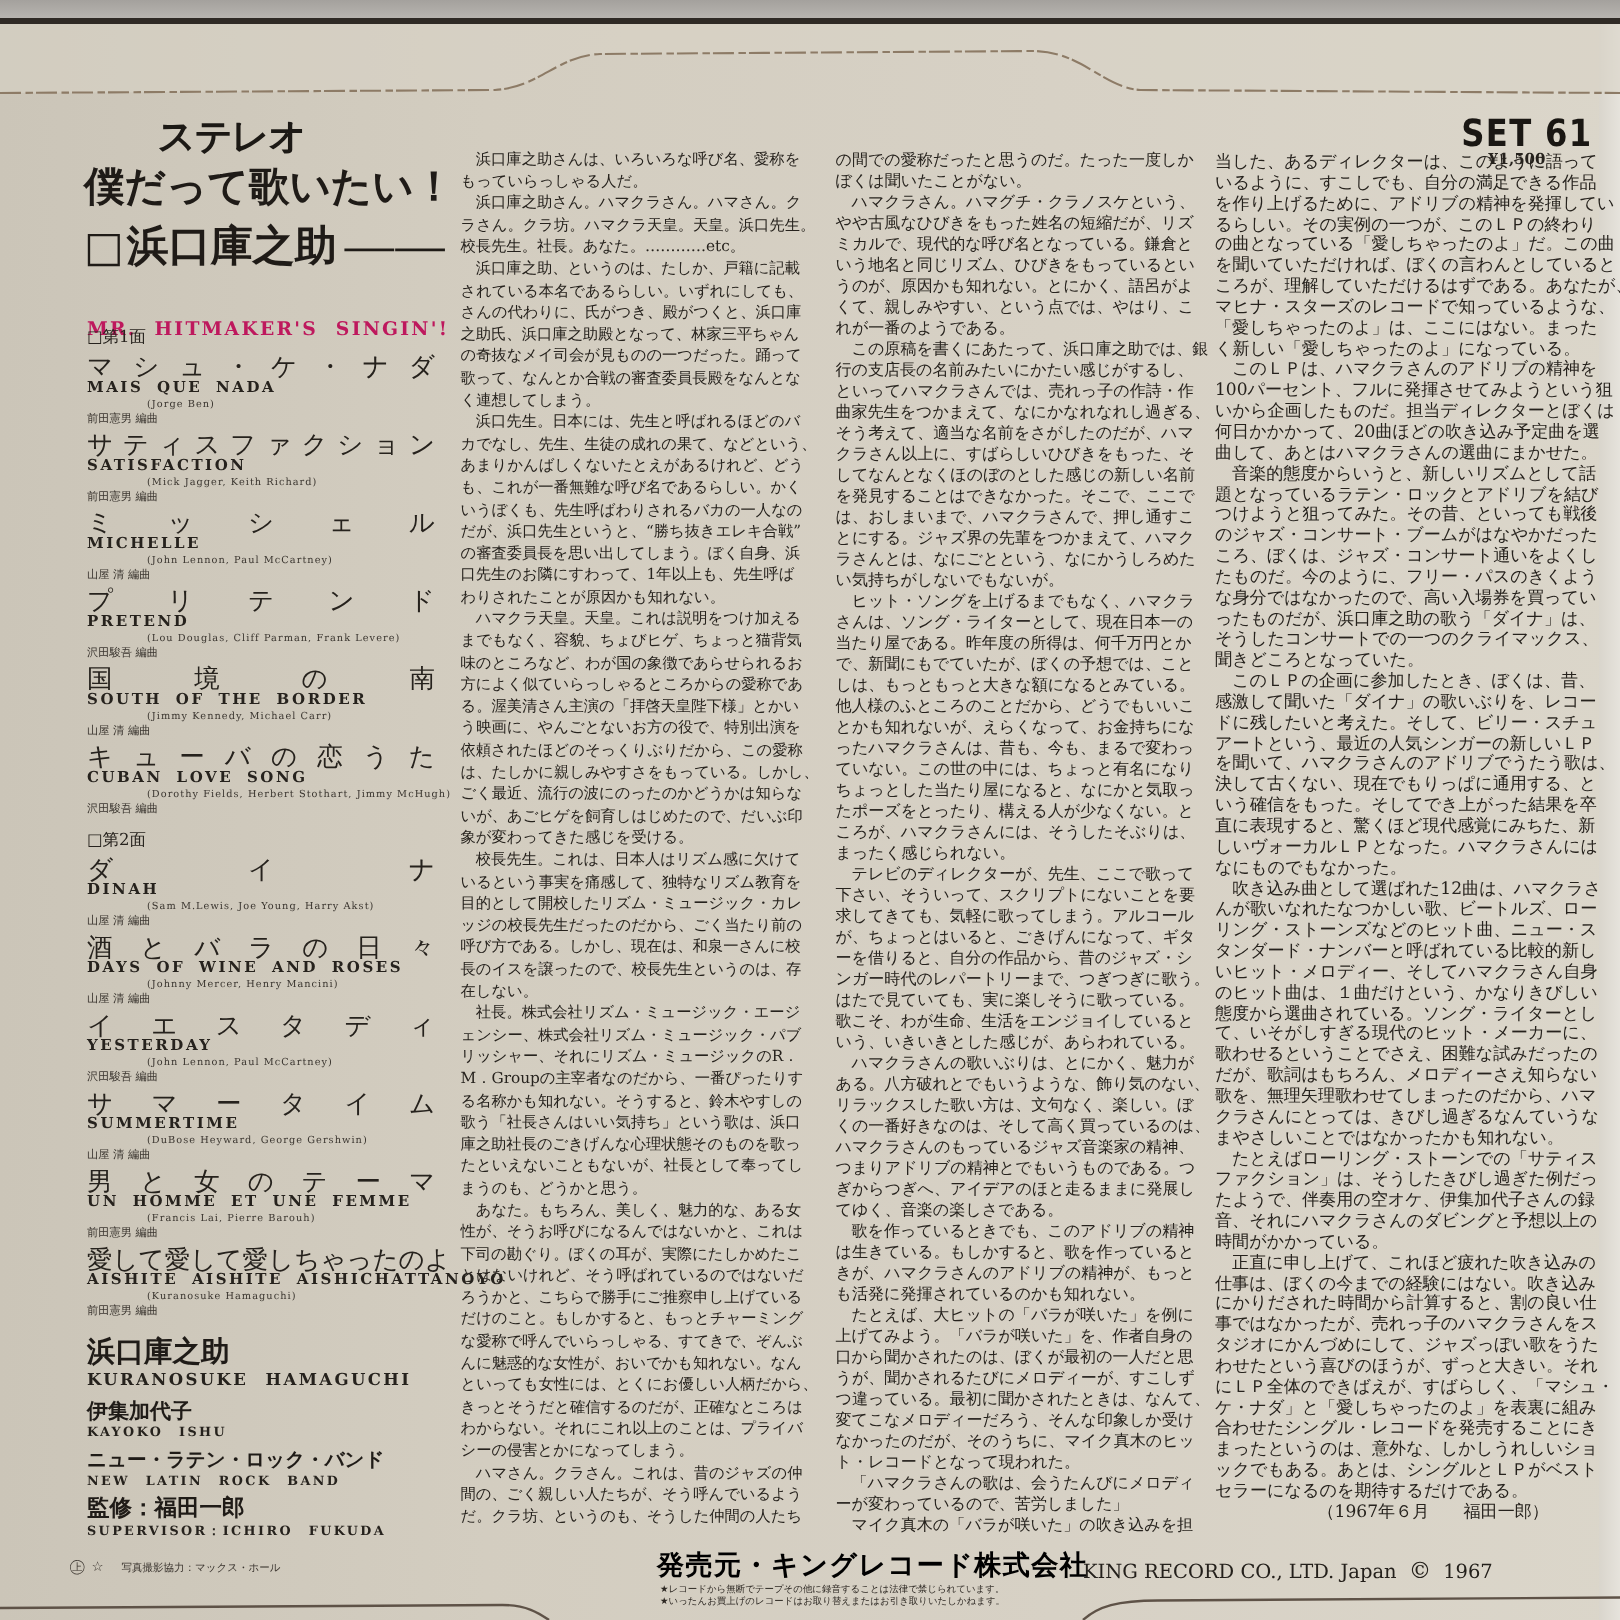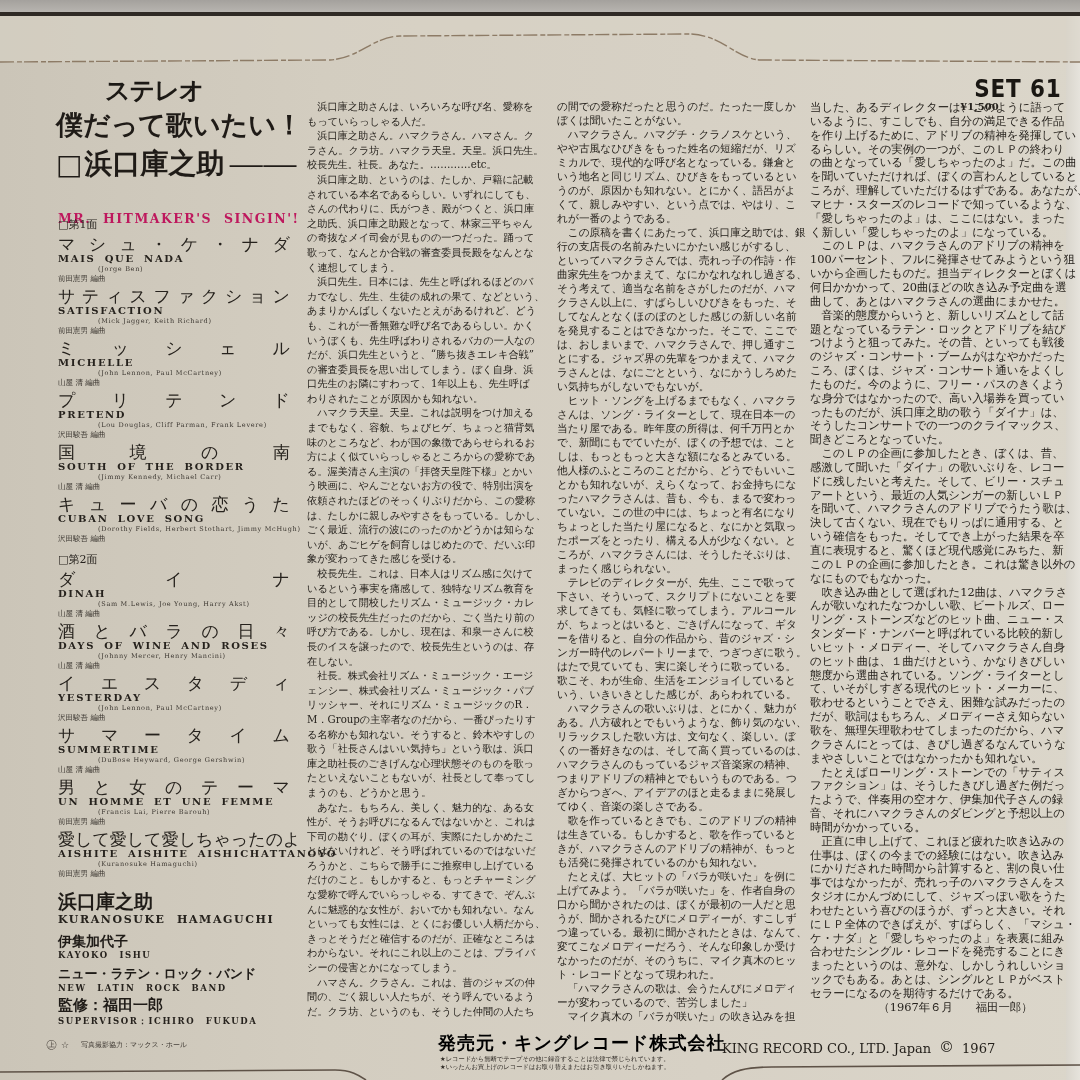--- a/index.html
+++ b/index.html
@@ -36,21 +36,21 @@
   .credit .ja{font-weight:bold;color:#1f1b17;}
   .credit .en{font-weight:bold;letter-spacing:1.6px;word-spacing:6px;white-space:nowrap;}
 
   
   .col{top:100px;white-space:nowrap;}
   .col .ln{white-space:pre;}
   .col2{left:307px;width:226px;font-size:10.2px;line-height:14.6px;}
   .col3{left:557px;width:238px;font-size:10.7px;line-height:14.0px;}
   .col4{left:810px;width:256px;font-size:11.4px;line-height:13.85px;top:101px;}
 
-  .catalog{right:18px;top:74px;text-align:left;}
+  .catalog{right:18px;top:74px;text-align:center;}
   .catalog .num{font:bold 25px "DejaVu Sans","Liberation Sans",sans-serif;letter-spacing:1px;display:inline-block;transform:scaleX(0.86);transform-origin:right center;color:#1a1713;}
   .catalog .price{font:bold 10px "DejaVu Serif",serif;margin-top:-2px;}
 
   
   .photo-credit{left:46px;top:1037px;font:7px "DejaVu Sans",sans-serif;display:flex;align-items:center;gap:4px;color:#3b352f;}
   .photo-credit .logo{font-size:11px;}
   .photo-credit .star{font-size:9px;margin-right:8px;}
   .publisher{left:438px;top:1031px;font:bold 18px "DejaVu Sans","Liberation Sans",sans-serif;letter-spacing:1px;color:#000000;}
   .notice{left:440px;font:6.3px "DejaVu Sans",sans-serif;white-space:nowrap;color:#2c2722;}
   .label-copy{left:722px;top:1038px;font:13px "DejaVu Serif",serif;display:flex;align-items:flex-end;gap:8px;color:#24201b;}
@@ -445,21 +445,21 @@
     <div class="ln">そうしたコンサートでの一つのクライマックス、</div>
     <div class="ln">聞きどころとなっていた。</div>
     <div class="ln">　このＬＰの企画に参加したとき、ぼくは、昔、</div>
     <div class="ln">感激して聞いた「ダイナ」の歌いぶりを、レコー</div>
     <div class="ln">ドに残したいと考えた。そして、ビリー・スチュ</div>
     <div class="ln">アートという、最近の人気シンガーの新しいＬＰ</div>
     <div class="ln">を聞いて、ハマクラさんのアドリブでうたう歌は、</div>
     <div class="ln">決して古くない、現在でもりっぱに通用する、と</div>
     <div class="ln">いう確信をもった。そしてでき上がった結果を卒</div>
     <div class="ln">直に表現すると、驚くほど現代感覚にみちた、新</div>
-    <div class="ln">このＬＰの企画に参加したとき。これは驚き以外の</div>
+    <div class="ln">しいヴォーカルＬＰとなった。ハマクラさんには</div>
     <div class="ln">なにものでもなかった。</div>
     <div class="ln">　吹き込み曲として選ばれた12曲は、ハマクラさ</div>
     <div class="ln">んが歌いなれたなつかしい歌、ビートルズ、ロー</div>
     <div class="ln">リング・ストーンズなどのヒット曲、ニュー・ス</div>
     <div class="ln">タンダード・ナンバーと呼ばれている比較的新し</div>
     <div class="ln">いヒット・メロディー、そしてハマクラさん自身</div>
     <div class="ln">のヒット曲は、１曲だけという、かなりきびしい</div>
     <div class="ln">態度から選曲されている。ソング・ライターとし</div>
     <div class="ln">て、いそがしすぎる現代のヒット・メーカーに、</div>
     <div class="ln">歌わせるということでさえ、困難な試みだったの</div>

